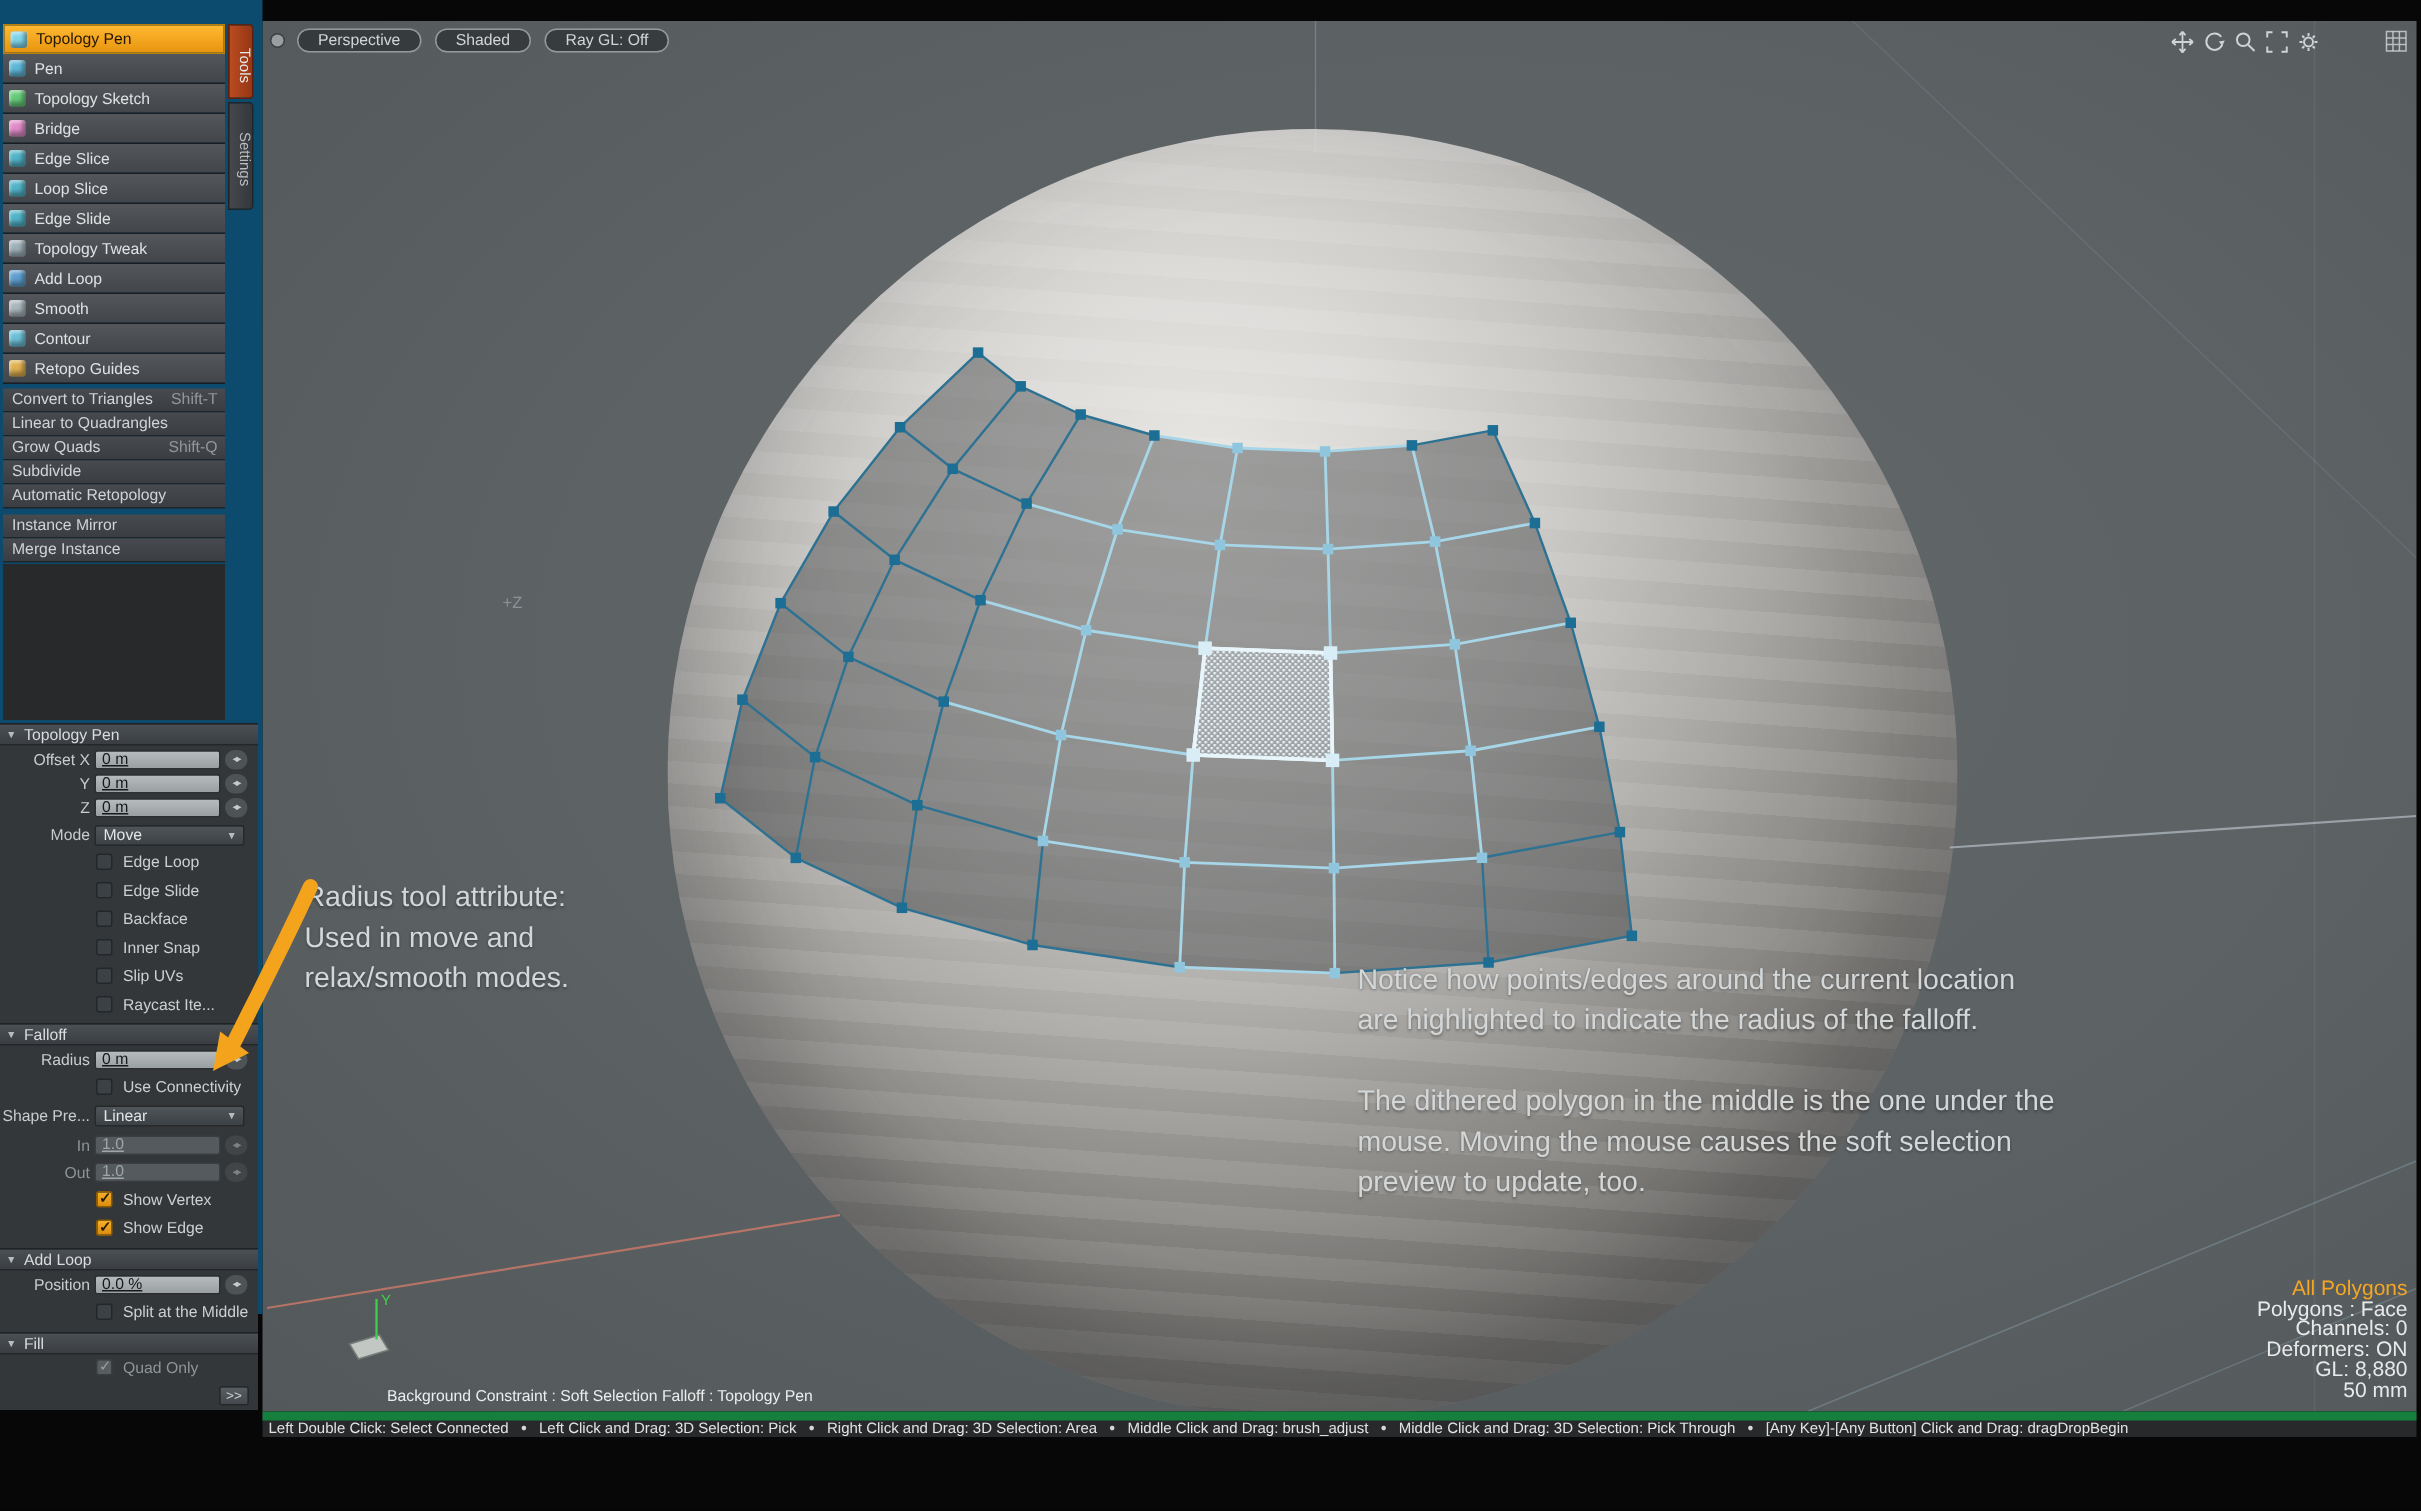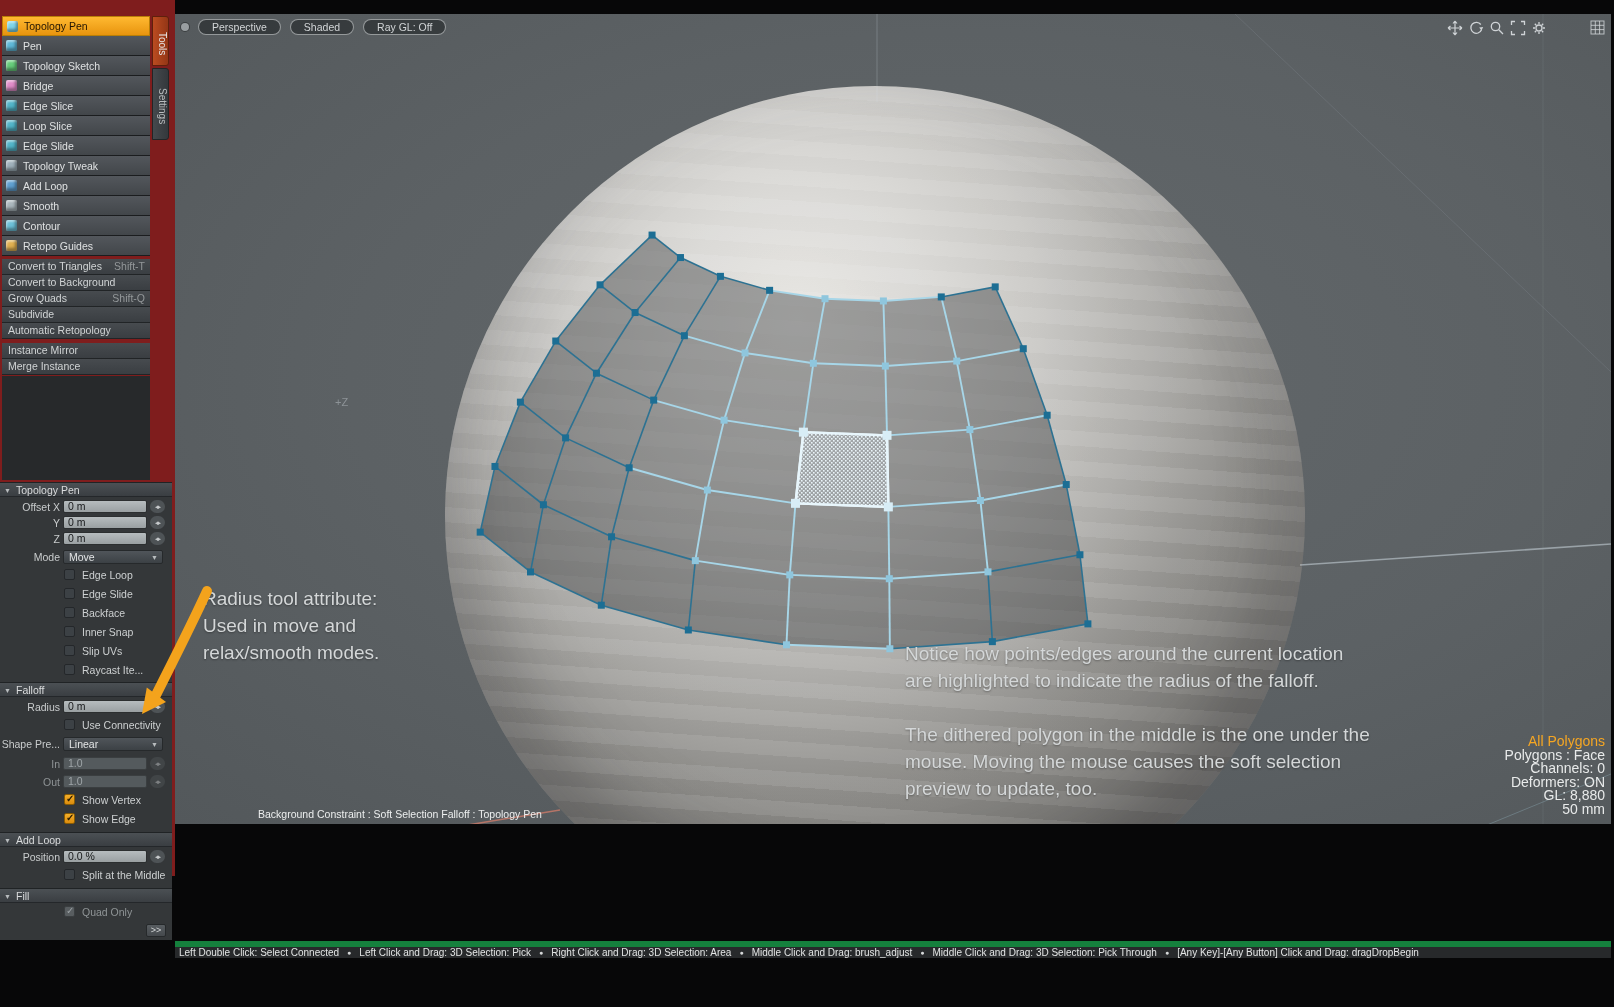--- a/index.html
+++ b/index.html
@@ -1,20 +1,20 @@
 <!DOCTYPE html>
 <html><head>
 <meta charset="utf-8">
 <style>
   html,body{margin:0;padding:0;background:#070708;width:1614px;height:1007px;overflow:hidden;
     font-family:"Liberation Sans", sans-serif; -webkit-font-smoothing:antialiased;}
   *{box-sizing:border-box;}
 
   
-  .left-panel{position:absolute;left:0;top:0;width:175px;height:876px;background:#7f1d1d;z-index:10;}
+  .left-panel{position:absolute;left:0;top:0;width:175px;height:876px;background:#0c4a6e;z-index:10;}
   .tool-row{position:absolute;left:2px;width:148px;height:20px;display:flex;align-items:center;gap:6px;
     padding-left:4px;background:linear-gradient(#53575c,#42464a);border-bottom:1px solid #1b1d1f;
     color:#dfe1e2;font-size:10.5px;cursor:default;}
   .tool-row.sel{background:linear-gradient(#ffb931,#e8940e);color:#231603;border:1px solid #b97f07;}
   .tool-icon{width:11px;height:11px;border-radius:2px;flex:0 0 auto;
     box-shadow:inset -2px -3px 3px rgba(0,0,0,.38), inset 1px 2px 2px rgba(255,255,255,.45);}
   .side-tab{position:absolute;left:152px;width:17px;writing-mode:vertical-rl;font-size:10px;
     color:#e6e8e9;text-align:center;border-radius:0 3px 3px 0;padding-top:5px;}
   .side-tab.active{background:linear-gradient(90deg,#bb4c20,#943616);border:1px solid #5f200c;}
   .side-tab.idle{background:linear-gradient(90deg,#45494d,#34383c);color:#b9bdbf;border:1px solid #222527;}
@@ -25,42 +25,42 @@
   .props-bg{position:absolute;left:0;top:482px;width:172px;height:458px;background:#343739;}
 
   .sec{position:absolute;left:0;width:172px;height:15px;background:linear-gradient(#4b5054,#3a3e42);
     border-top:1px solid #202325;border-bottom:1px solid #24272a;color:#dadcdd;font-size:10.5px;
     line-height:15px;padding-left:16px;}
   .sec::before{content:"▼";position:absolute;left:4px;top:0;font-size:7px;color:#b8bcbe;line-height:15px;}
   .prop-row{position:absolute;left:0;width:172px;height:14px;font-size:10.5px;color:#c9cccd;}
   .prop-label{position:absolute;left:0;top:1px;width:60px;text-align:right;}
   .prop-label.dim{color:#8f9496;}
   .field{position:absolute;left:63px;top:0;width:84px;height:13px;background:linear-gradient(#b6bcbe,#9aa0a2);
-    border:1px solid #2c2f30;border-radius:2px;color:#17191a;padding:0 4px;line-height:11px;font-size:10.5px;}
+    border:1px solid #2c2f30;border-radius:2px;color:#17191a;padding:0 4px;line-height:11px;font-size:10.5px;text-decoration:underline;}
   .field.disabled{background:#545a5d;color:#9fa6a9;border-color:#3a3e40;}
   .mini{position:absolute;left:150px;top:0;width:15px;height:13px;border-radius:7px;background:#4e5356;
     color:#c6cacc;font-size:7px;line-height:13px;text-align:center;letter-spacing:-1px;}
   .mini::before{content:"◂▸";}
   .mini.dim{opacity:.5;}
   .dropdown{position:absolute;left:63px;top:0;width:100px;height:14px;background:linear-gradient(#50555a,#3c4145);
     border:1px solid #26292b;border-radius:2px;color:#e3e5e6;line-height:12px;padding:0 5px;font-size:10.5px;}
   .dropdown::after{content:"▼";position:absolute;right:4px;top:0;font-size:7px;color:#b8bcbe;line-height:13px;}
   .cbx{position:absolute;left:64px;top:0;width:11px;height:11px;background:#3c4145;
     border:1px solid #24272a;border-radius:2px;}
   .cbx.on{background:linear-gradient(#f3ae2a,#dd8d0d);border-color:#8a5c05;}
   .cbx.on::after{content:"✓";position:absolute;left:1px;top:-2px;font-size:10px;color:#2b1c00;font-weight:bold;}
   .cbx.dimchk{background:#585d60;border-color:#3a3e40;}
   .cbx.dimchk::after{content:"✓";position:absolute;left:1px;top:-2px;font-size:10px;color:#9aa0a3;}
   .cbx-label{position:absolute;left:82px;top:0;color:#cdd0d1;}
   .cbx-label.dim{color:#8f9496;}
   .expand-btn{position:absolute;left:146px;top:924px;width:20px;height:13px;background:linear-gradient(#585d61,#45494d);
     border:1px solid #26292b;border-radius:2px;color:#d5d8d9;font-size:9px;line-height:11px;text-align:center;}
 
   
-  .viewport{position:absolute;left:175px;top:14px;width:1436px;height:810px;overflow:hidden;
+  .viewport{position:absolute;left:175px;top:14px;width:1436px;height:927px;overflow:hidden;
     background:radial-gradient(ellipse at 55% 45%, #63686b 0%, #5c6164 55%, #53585b 100%);}
   .sphere{position:absolute;left:270px;top:72px;width:860px;height:860px;border-radius:50%;z-index:1;
     background:
       repeating-linear-gradient(184deg, rgba(255,255,255,0.045) 0 15px, rgba(0,0,0,0.05) 15px 30px),
       radial-gradient(circle at 41% 27%, #e8e7e4 0%, #dddcd9 15%, #cbcac7 30%, #b2b1ae 44%, #989794 56%, #82817e 68%, #706f6d 80%, #646361 92%, #5e5d5b 100%);
     background-blend-mode:overlay;
     box-shadow:inset 0 -40px 80px rgba(35,35,38,.38), inset 0 15px 50px rgba(255,255,255,.22);}
   #mesh-svg{position:absolute;left:0;top:0;z-index:2;pointer-events:none;}
   .vp-topbar{position:absolute;left:6px;top:5px;z-index:6;display:flex;align-items:center;gap:9px;}
   .menu-dot{width:8px;height:8px;border-radius:50%;background:#999ea1;box-shadow:0 0 0 1px rgba(0,0,0,.3);}
@@ -145,21 +145,21 @@
   </div>
 
   <div class="side-tab active" style="top:16px;height:50px">Tools</div>
   <div class="side-tab idle" style="top:68px;height:72px">Settings</div>
 
   <div class="cmd-row" style="top:259px">
     <span>Convert to Triangles</span>
     <span class="cmd-short">Shift-T</span>
   </div>
   <div class="cmd-row" style="top:275px">
-    <span>Convert to Background</span>
+    <span>Linear to Quadrangles</span>
     <span class="cmd-short"></span>
   </div>
   <div class="cmd-row" style="top:291px">
     <span>Grow Quads</span>
     <span class="cmd-short">Shift-Q</span>
   </div>
   <div class="cmd-row" style="top:307px">
     <span>Subdivide</span>
     <span class="cmd-short"></span>
   </div>

